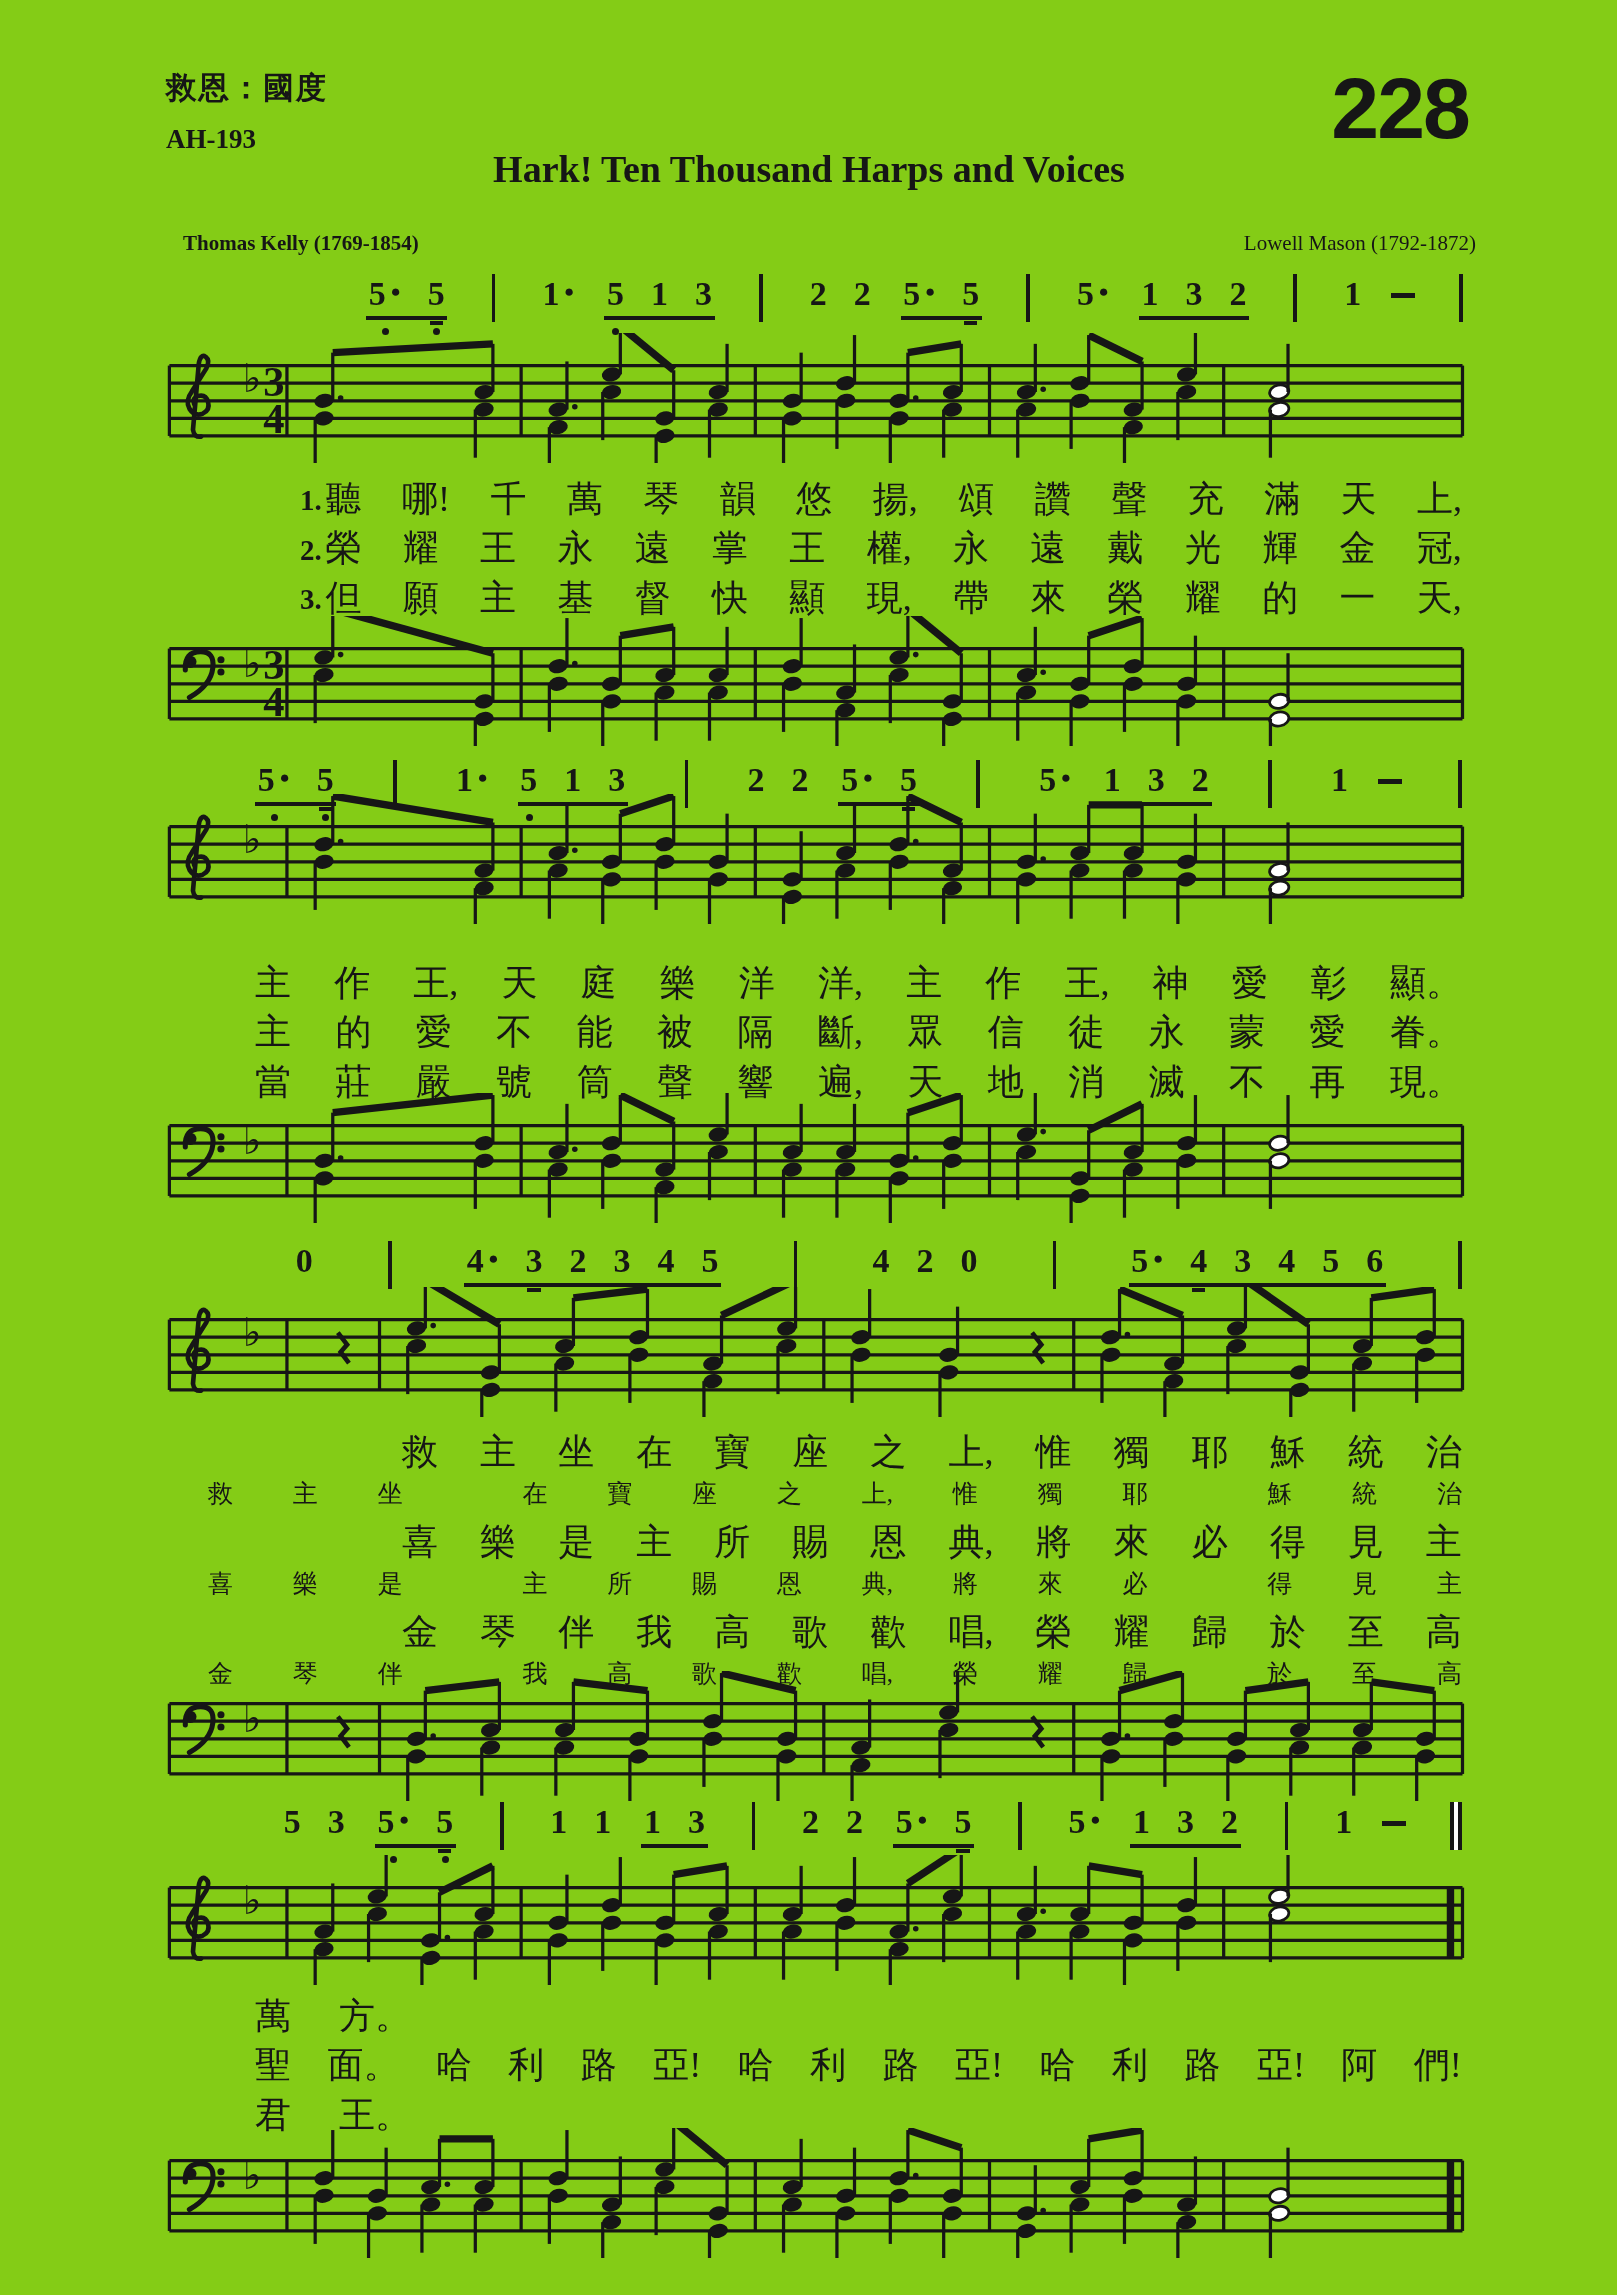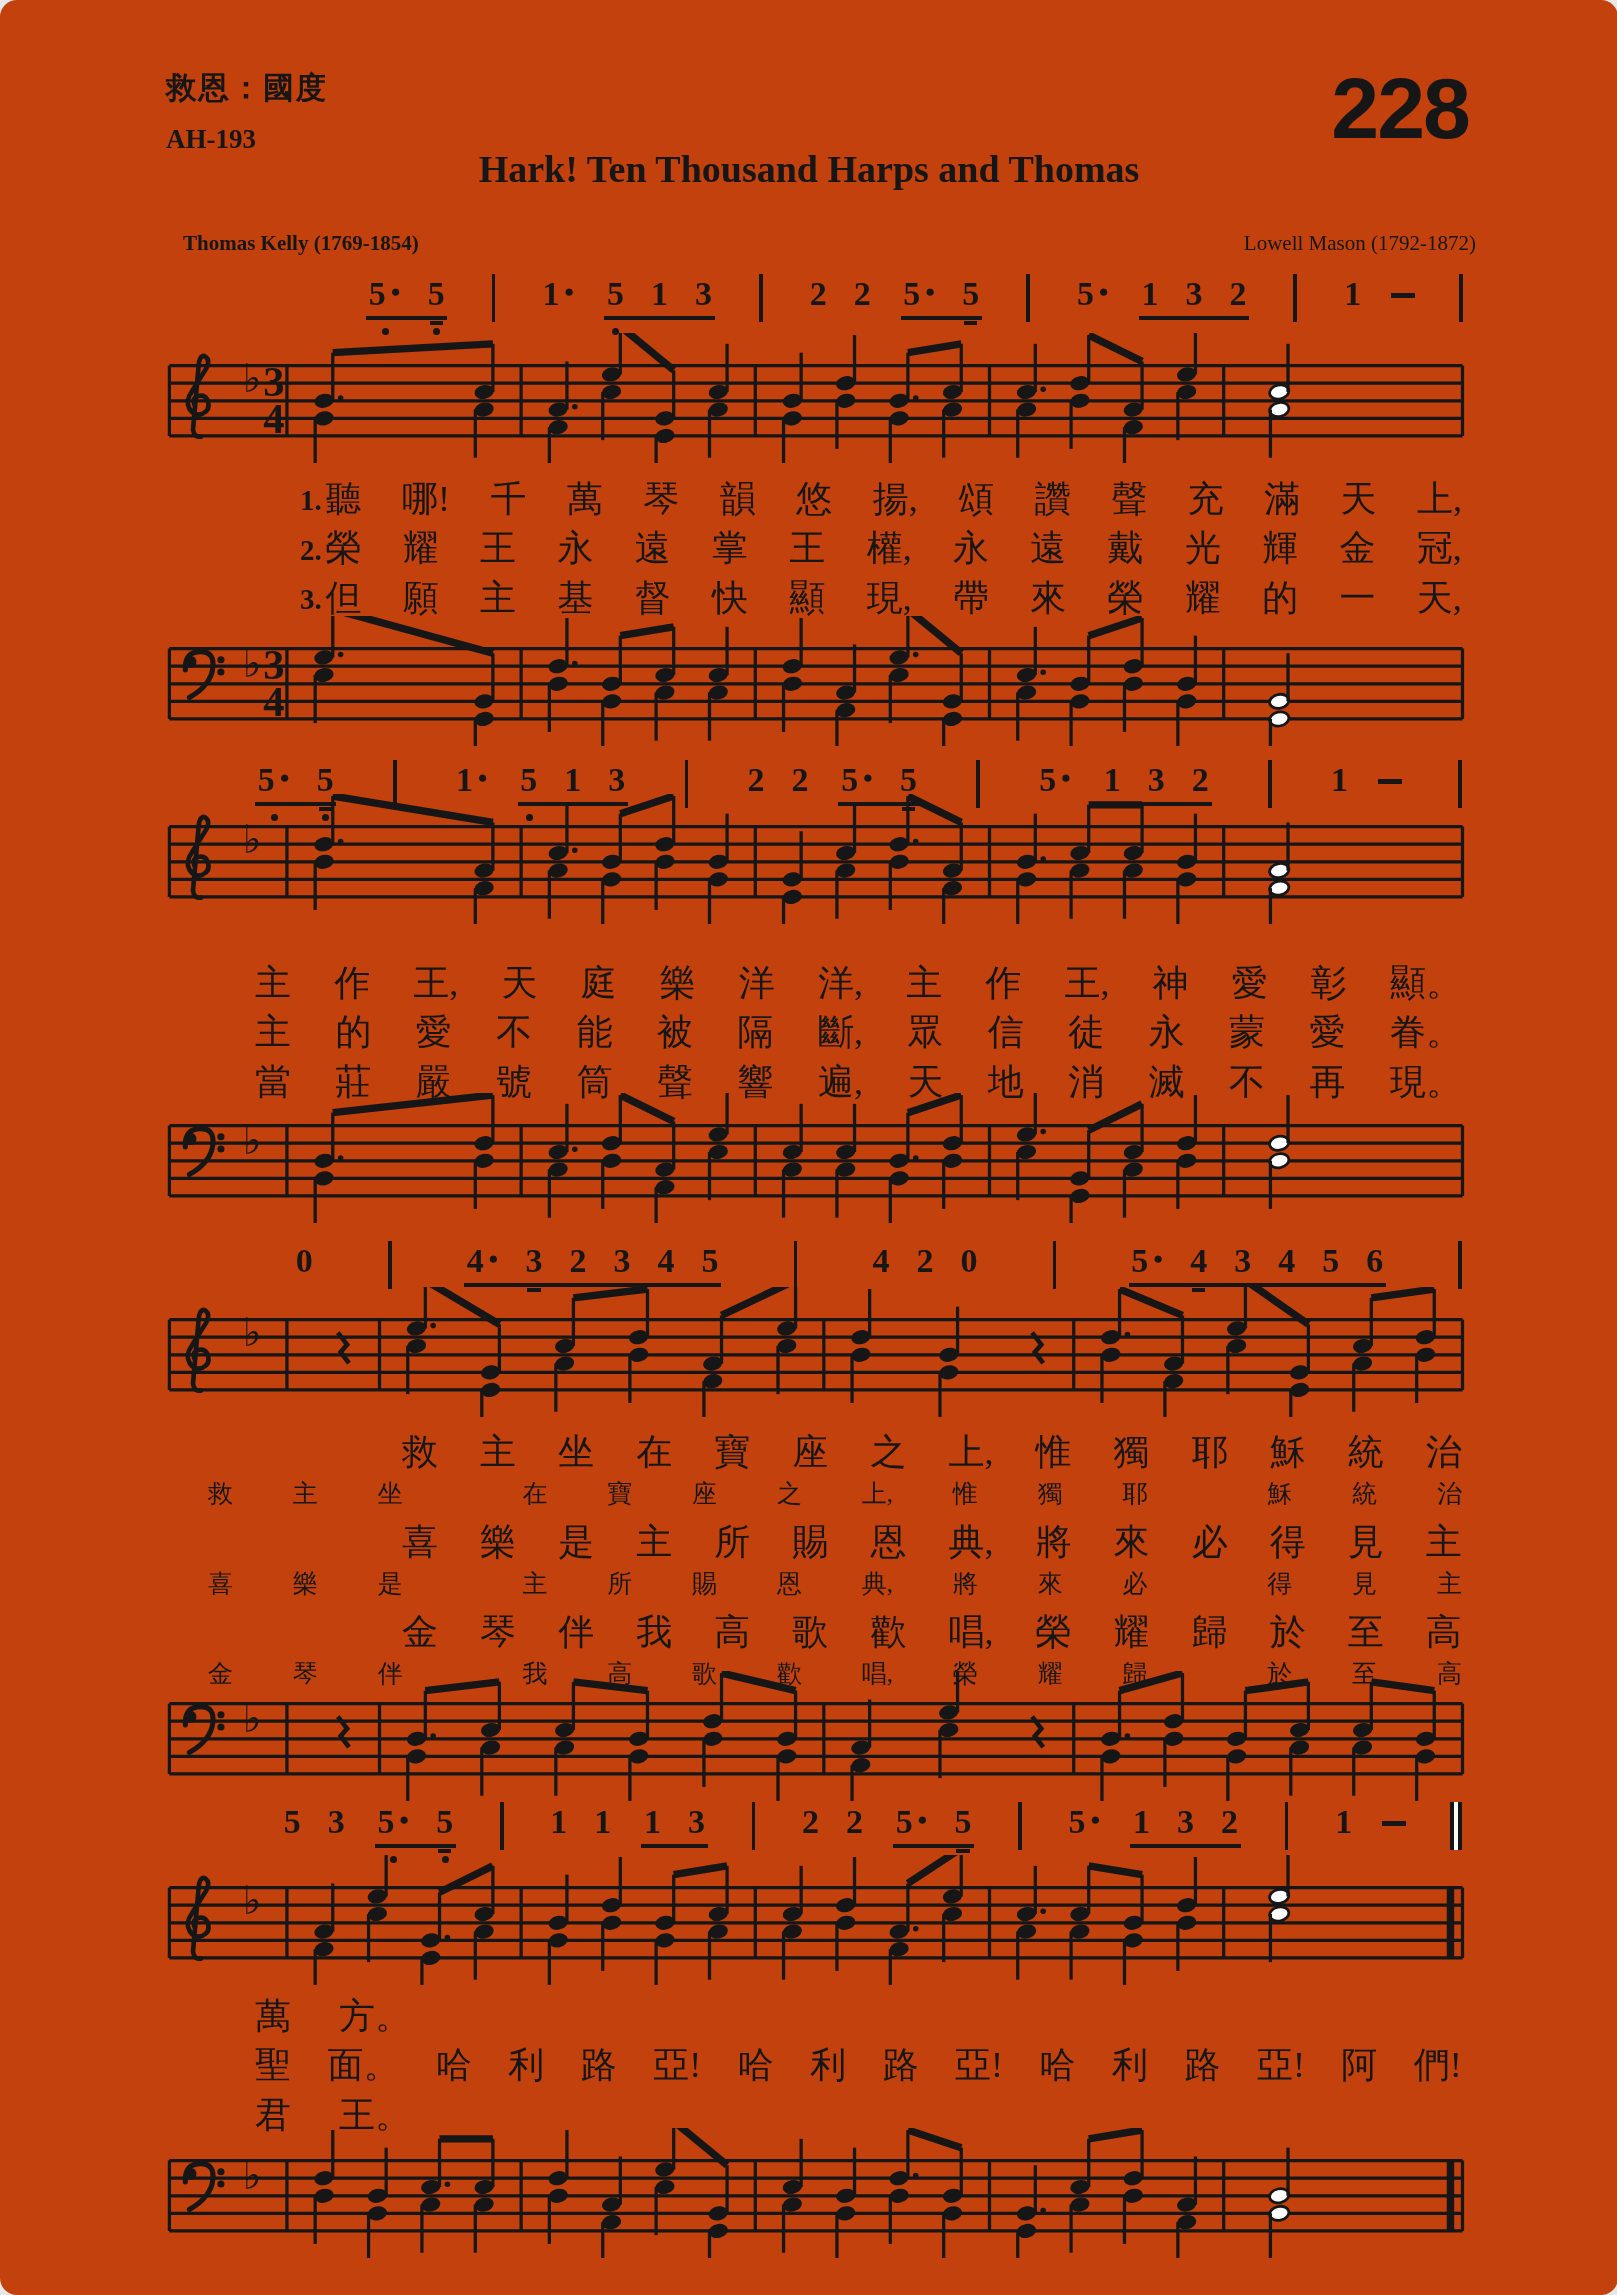--- a/index.html
+++ b/index.html
@@ -1,17 +1,17 @@
 <!DOCTYPE html>
 <html style="font-size:7.4px"><head>
 <meta charset="utf-8">
 <style>
   html,body{margin:0;padding:0;background:#e8e8e8;}
-  .page{position:relative;width:1618px;height:2295px;background:#c2410c;
-        font-family:"Liberation Serif",serif;color:#161616;overflow:hidden;border-radius:17px;}
+  .page{position:relative;width:1618px;height:2295px;background:#84cc16;
+        font-family:"Liberation Serif",serif;color:#161616;overflow:hidden;}
   
   .cat{position:absolute;left:166px;top:68px;font-family:"Liberation Sans",sans-serif;
        font-weight:bold;font-size:30.5px;letter-spacing:1.9px;}
   .code{position:absolute;left:166px;top:124px;font-weight:bold;font-size:27px;}
   .title{position:absolute;left:0;top:69px;width:100%;text-align:center;
          font-weight:bold;font-size:64px;letter-spacing:6.5px;}
   .hymn-no{position:absolute;right:149px;top:59px;font-family:"Liberation Sans",sans-serif;
            font-weight:900;font-size:86px;letter-spacing:-1.9px;}
   .subtitle{position:absolute;left:0;top:147px;width:100%;text-align:center;
             font-weight:bold;font-size:38px;}
@@ -57,21 +57,21 @@
   .s4 .lyr-row.narrow .lyr-cells{flex:0 0 auto;gap:48px;justify-content:flex-start;}
   .cell{white-space:nowrap;}
 </style>
 </head>
 <body>
 
 <div class="page">
   <div class="cat">救恩：國度</div>
   <div class="code">AH-193</div>
   <div class="hymn-no">228</div>
-  <div class="subtitle">Hark! Ten Thousand Harps and Thomas</div>
+  <div class="subtitle">Hark! Ten Thousand Harps and Voices</div>
   <div class="lyricist">Thomas Kelly (1769-1854)</div>
   <div class="composer">Lowell Mason (1792-1872)</div>
 
   <section class="system s1">
     <div class="jianpu-row">
         <div class="jm">
           <span class="ug">
             <span class="tok">5<span class="dt">●</span><span class="low"></span></span>
             <span class="tok u2">5<span class="low"></span></span>
           </span>

